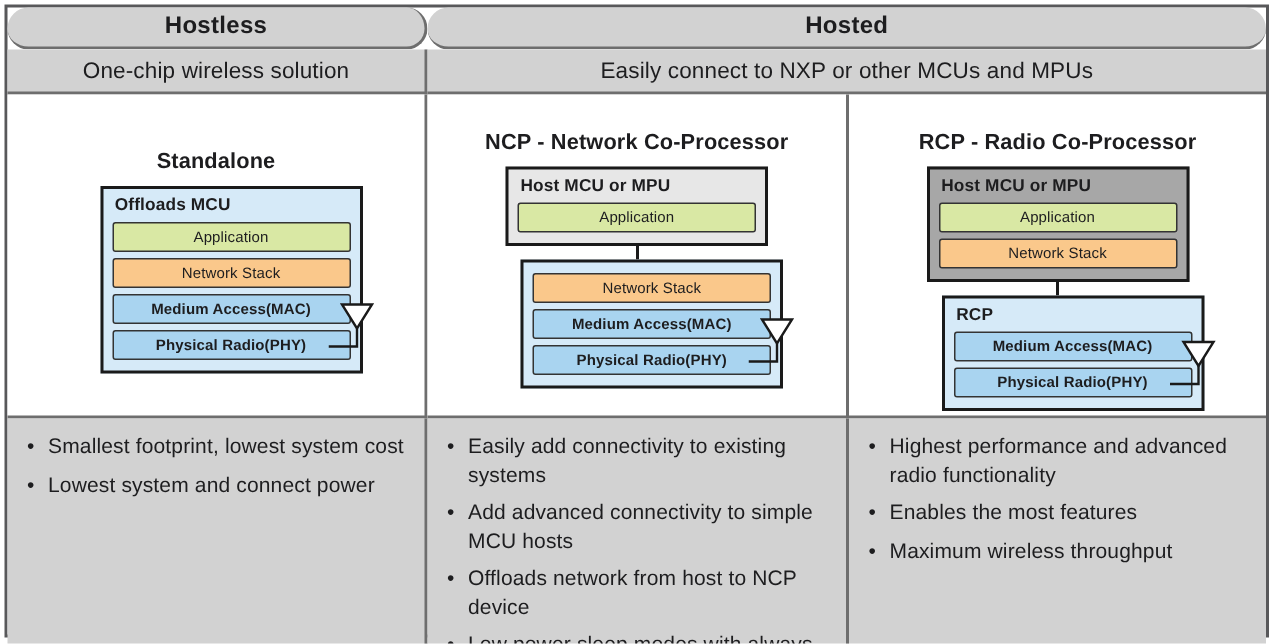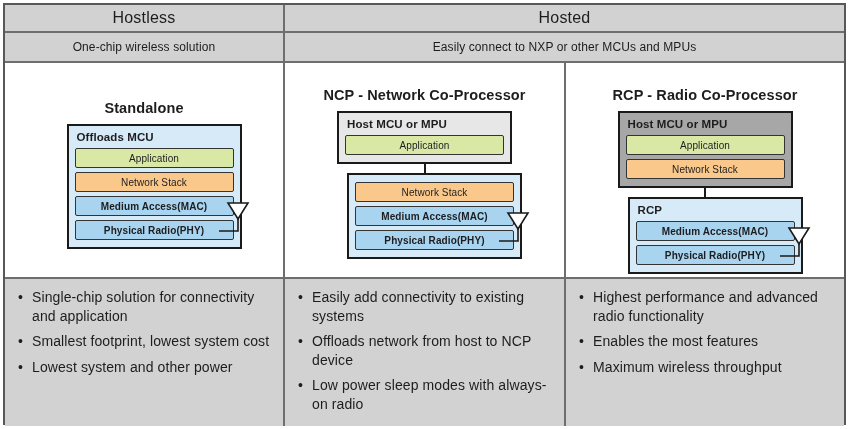--- a/index.html
+++ b/index.html
@@ -16,23 +16,23 @@
     display:grid;width:100%;height:100%;
     grid-template-columns:280px 281px 1fr;
     grid-template-rows:28px 30px 216px 1fr;
   }
   .cell{box-sizing:border-box;min-width:0;}
   .br{border-right:2px solid var(--table-border,#6e6e6e);}
   .bb{border-bottom:2px solid var(--table-border,#6e6e6e);}
   .shaded{background:var(--table-shading,#d2d2d2);}
   .span23{grid-column:2 / 4;}
   .hcell{display:flex;align-items:center;justify-content:center;
-    font-weight:400;font-size:16px;letter-spacing:.2px;}
+    font-weight:700;font-size:16px;letter-spacing:.2px;border-radius:14px;}
   .scell{display:flex;align-items:center;justify-content:center;
-    font-size:12px;letter-spacing:.1px;}
+    font-size:15px;letter-spacing:.1px;}
   
   .diagram{background:#fff;display:flex;flex-direction:column;align-items:center;padding-top:24px;}
   .diagram.tall-pad{padding-top:37px;}
   .diagram-title{font-size:14.5px;font-weight:700;margin-bottom:8px;letter-spacing:.1px;}
   .device-wrap{position:relative;width:155px;}
   .chip{
     width:175px;box-sizing:border-box;border:2px solid var(--chip-border,#1a1a1a);
     padding:3px 6px 7px;background:#fff;
   }
   .chip-blue{background:var(--mcu-container,#d6eaf8);}
@@ -124,28 +124,28 @@
         </div>
         <svg class="antenna" width="38" height="38" viewBox="0 0 38 38">
           <polyline points="0,31 19,31 19,19" fill="none" stroke="#1a1a1a" stroke-width="1.6"></polyline>
           <polygon points="9,3 29,3 19,19" fill="#ffffff" stroke="#1a1a1a" stroke-width="1.6"></polygon>
         </svg>
       </div>
     </div>
 
     <div class="cell shaded bullets-cell br">
       <ul class="bullets">
-        <li class="bullet">Single-chip solution for connectivity and application</li>
         <li class="bullet">Smallest footprint, lowest system cost</li>
-        <li class="bullet">Lowest system and other power</li>
+        <li class="bullet">Lowest system and connect power</li>
       </ul>
     </div>
     <div class="cell shaded bullets-cell br">
       <ul class="bullets">
         <li class="bullet">Easily add connectivity to existing systems</li>
+        <li class="bullet">Add advanced connectivity to simple MCU hosts</li>
         <li class="bullet">Offloads network from host to NCP device</li>
         <li class="bullet">Low power sleep modes with always-on radio</li>
       </ul>
     </div>
     <div class="cell shaded bullets-cell">
       <ul class="bullets">
         <li class="bullet">Highest performance and advanced radio functionality</li>
         <li class="bullet">Enables the most features</li>
         <li class="bullet">Maximum wireless throughput</li>
       </ul>

